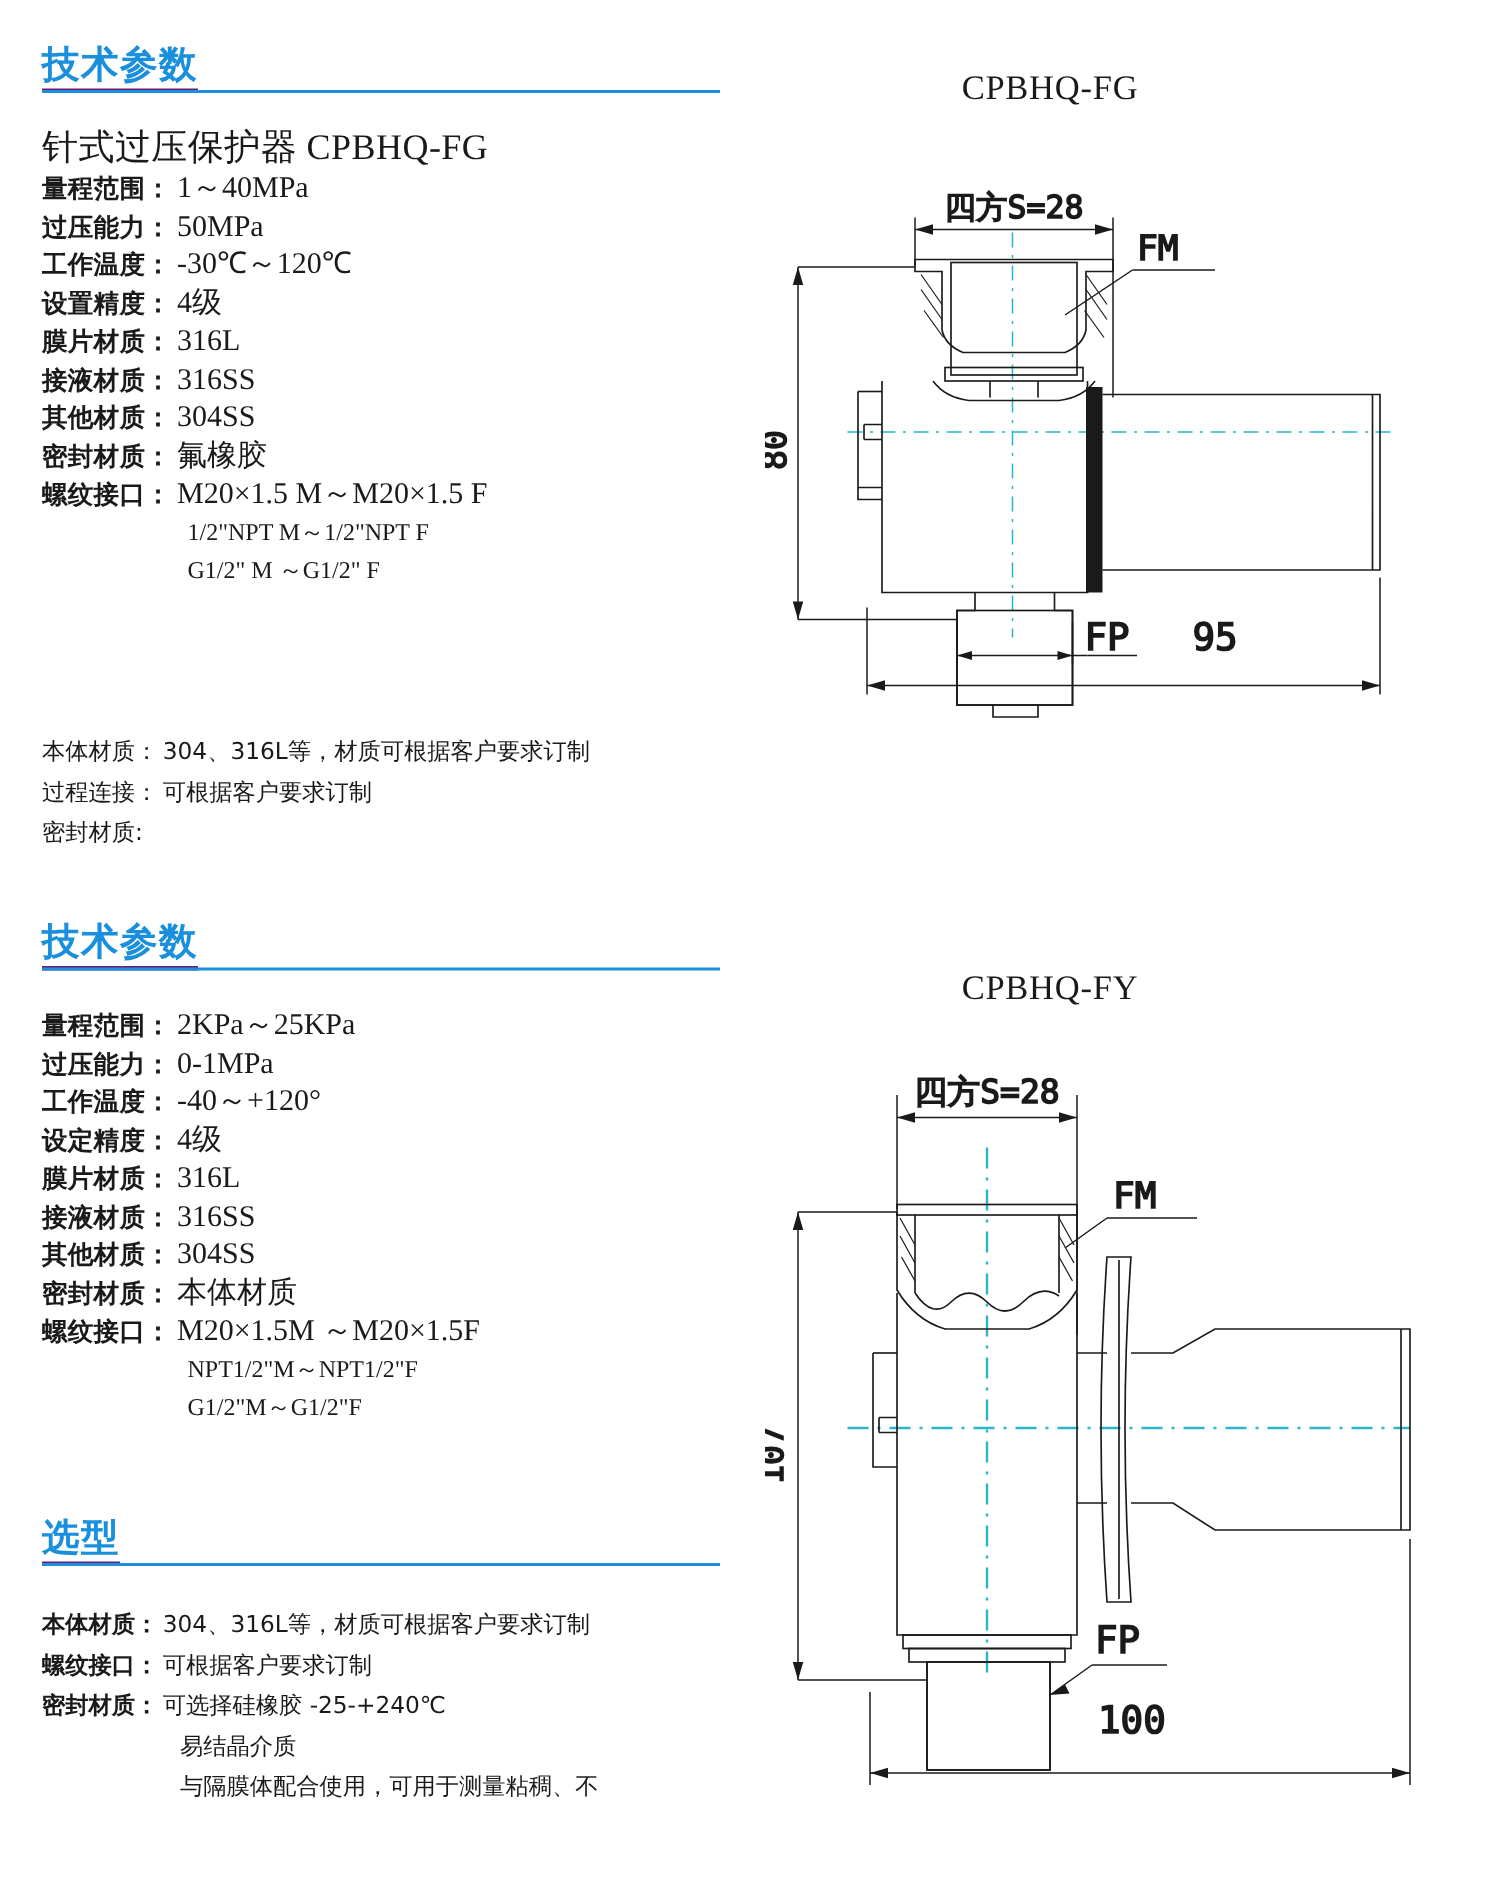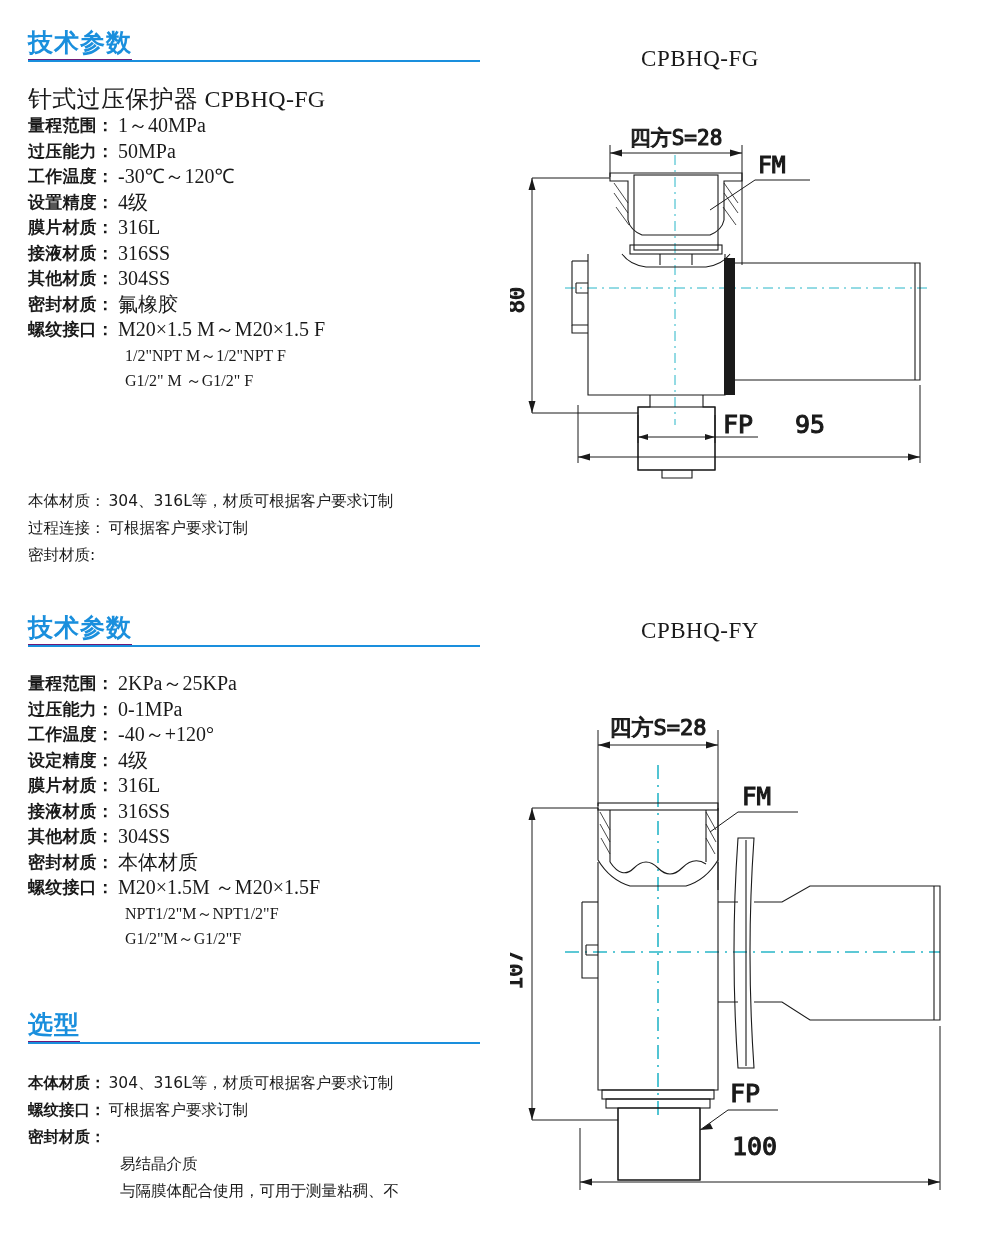--- a/index.html
+++ b/index.html
@@ -197,20 +197,21 @@
       <div class="opt-row bold">
         <span class="olbl">本体材质：</span>
         <span class="oval">304、316L等，材质可根据客户要求订制</span>
       </div>
       <div class="opt-row bold">
         <span class="olbl">螺纹接口：</span>
         <span class="oval">可根据客户要求订制</span>
       </div>
       <div class="opt-row bold">
         <span class="olbl">密封材质：</span>
+        <span class="oval">可选择硅橡胶 -25-+240℃</span>
       </div>
       <div class="opt-cont" style="padding-left:92px;">易结晶介质</div>
       <div class="opt-cont" style="padding-left:92px;">与隔膜体配合使用，可用于测量粘稠、不</div>
     </div>
 
   </div>
 
   <div class="draw-title" style="left:575px; top:46px; width:250px;">CPBHQ-FG</div>
 
   <svg class="cad" style="left:510px; top:95px;" width="490" height="390" viewBox="0 0 490 390">
@@ -291,21 +292,21 @@
       <g stroke-width="1">
         <line x1="68" y1="310" x2="68" y2="368"></line>
         <line x1="410" y1="290" x2="410" y2="368"></line>
         <line x1="68" y1="362" x2="410" y2="362"></line>
         <path d="M68,362 L80,358.5 L80,365.5 Z" fill="#1a1a1a" stroke="none"></path>
         <path d="M410,362 L398,358.5 L398,365.5 Z" fill="#1a1a1a" stroke="none"></path>
       </g>
     </g>
   </svg>
 
-  <div class="draw-title" style="left:575px; top:618px; width:250px;">CPBHQ-FY</div>
+  <div class="draw-title" style="left:575px; top:646px; width:250px;">CPBHQ-FY</div>
 
   <svg class="cad" style="left:510px; top:690px;" width="490" height="520" viewBox="0 0 490 520">
     <g fill="none" stroke="#1a1a1a" stroke-width="1.1" shape-rendering="geometricPrecision">
 
       <g stroke="#29b6c8" stroke-width="1.6" stroke-dasharray="14,6,2,6">
         <line x1="148" y1="75" x2="148" y2="430"></line>
         <line x1="55" y1="262" x2="430" y2="262"></line>
       </g>
 
       <path d="M88,118 L88,170 Q100,190 120,196 L176,196 Q196,190 208,170 L208,118"></path>

